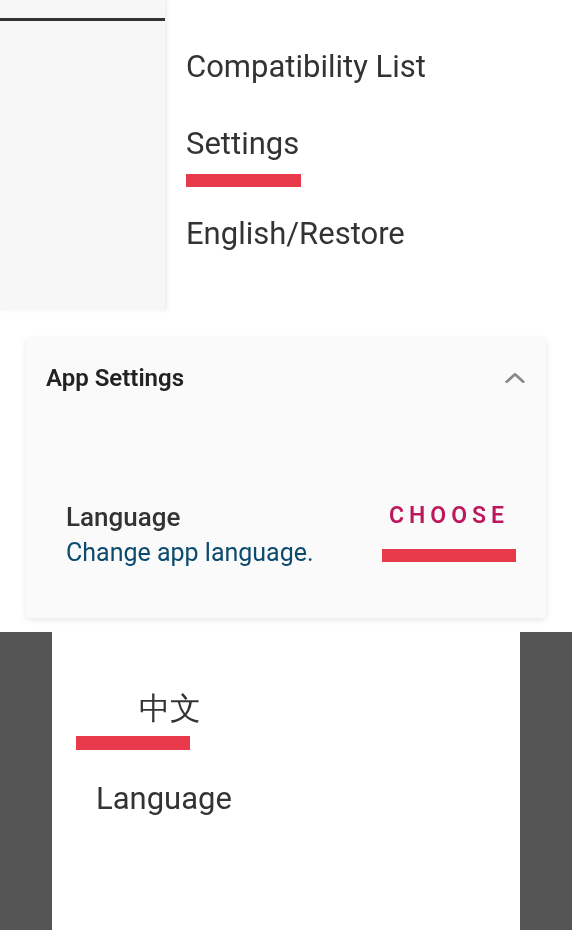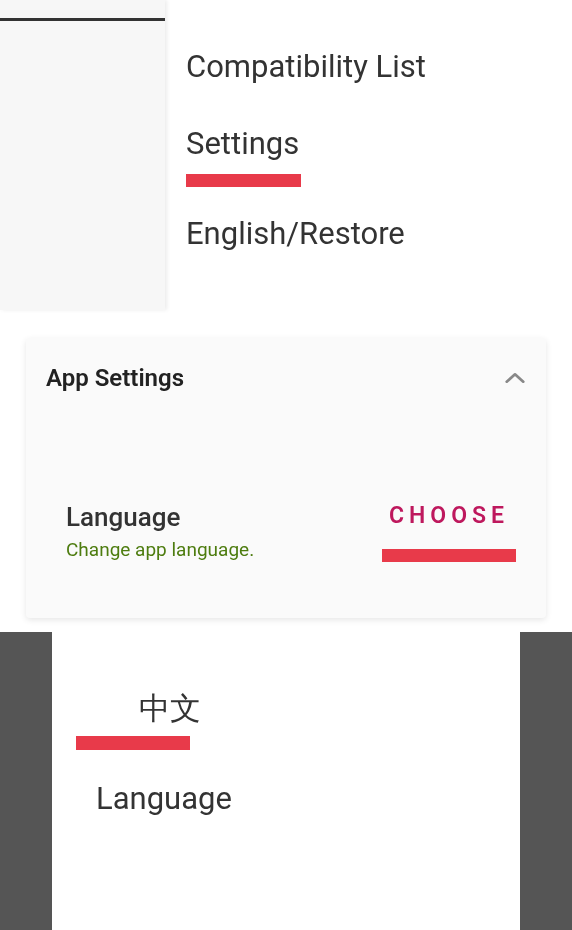--- a/index.html
+++ b/index.html
@@ -100,22 +100,22 @@
     .setting-left {
       flex: 1;
     }
     .setting-label {
       font-size: 26px;
       font-weight: 500;
       color: #333;
       margin-bottom: 6px;
     }
     .setting-desc {
-      font-size: 19px;
-      color: #4d7c0f;
+      font-size: 25px;
+      color: #0c4a6e;
     }
     .setting-right {
       text-align: center;
     }
     .choose-button {
       font-size: 23px;
       font-weight: 600;
       color: #be185d;
       letter-spacing: 5px;
       cursor: pointer;

